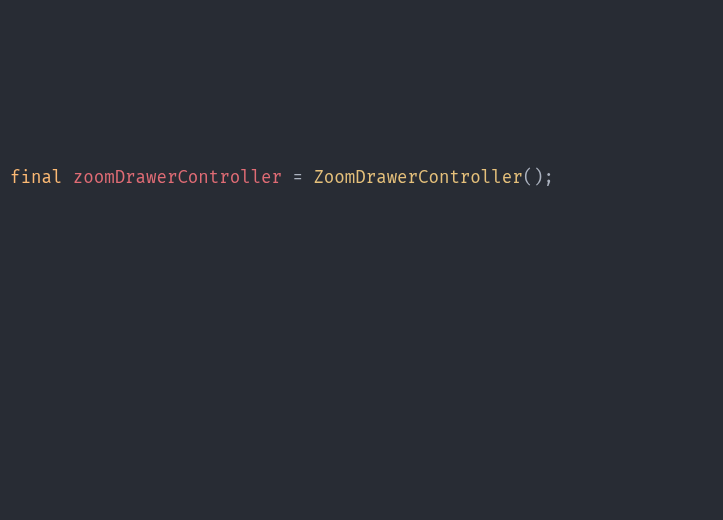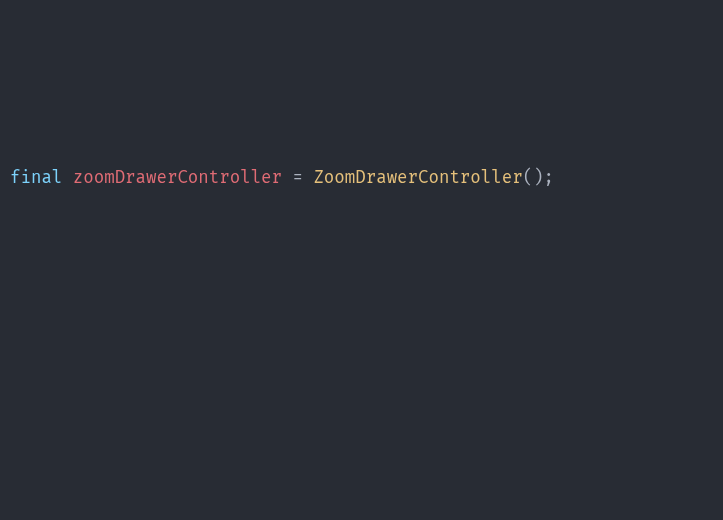--- a/index.html
+++ b/index.html
@@ -13,21 +13,21 @@
     color: #abb2bf;
     overflow: hidden;
   }
   .editor {
     padding: 16px 10px 0 10px;
     white-space: pre;
     position: relative;
   }
   .line { height: 36px; position: relative; }
   
-  .kw    { color: #7dd3fc; }
+  .kw    { color: #fdba74; }
   .type  { color: #e5c07b; }
   .ident { color: #e06c75; }
   .punc  { color: #abb2bf; }
 </style>
 </head>
 <body>
 
 <div class="editor">
 
   

